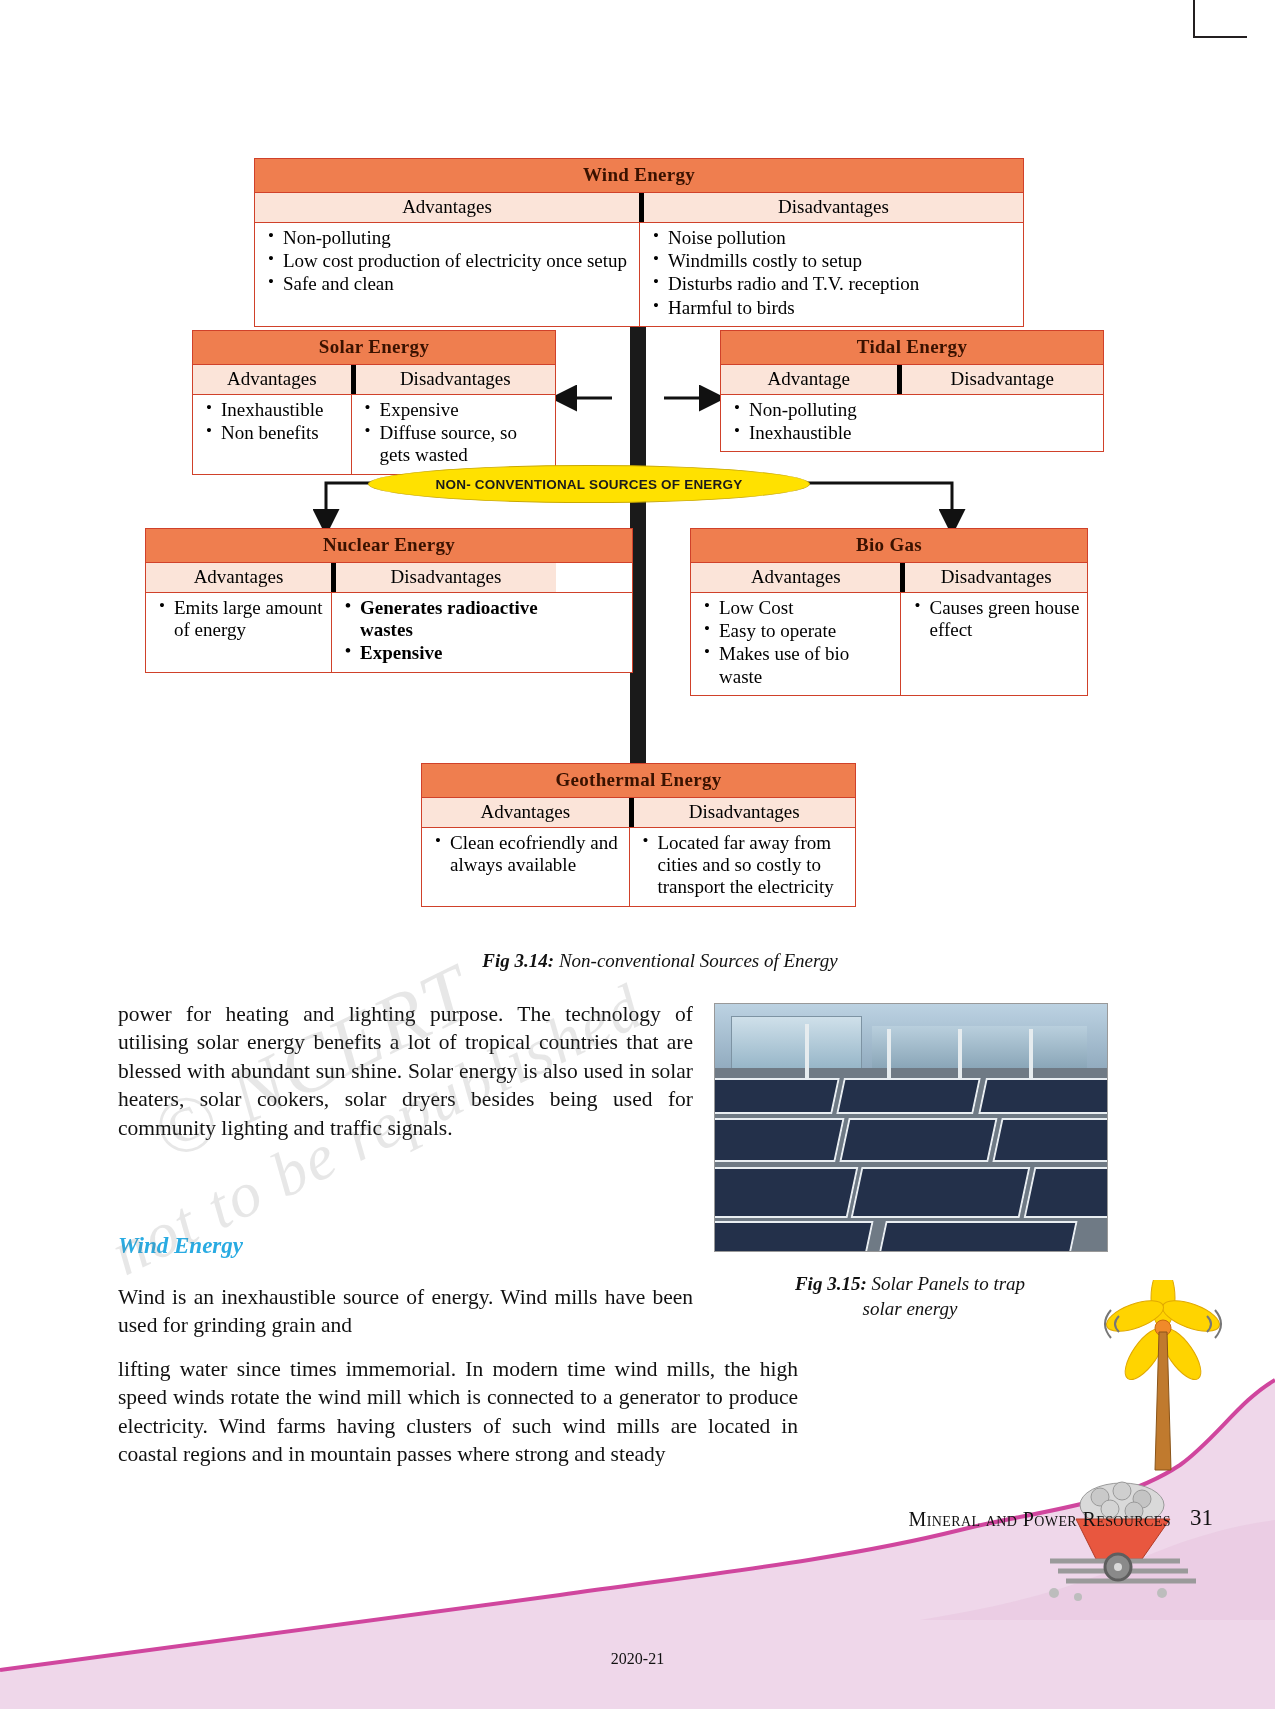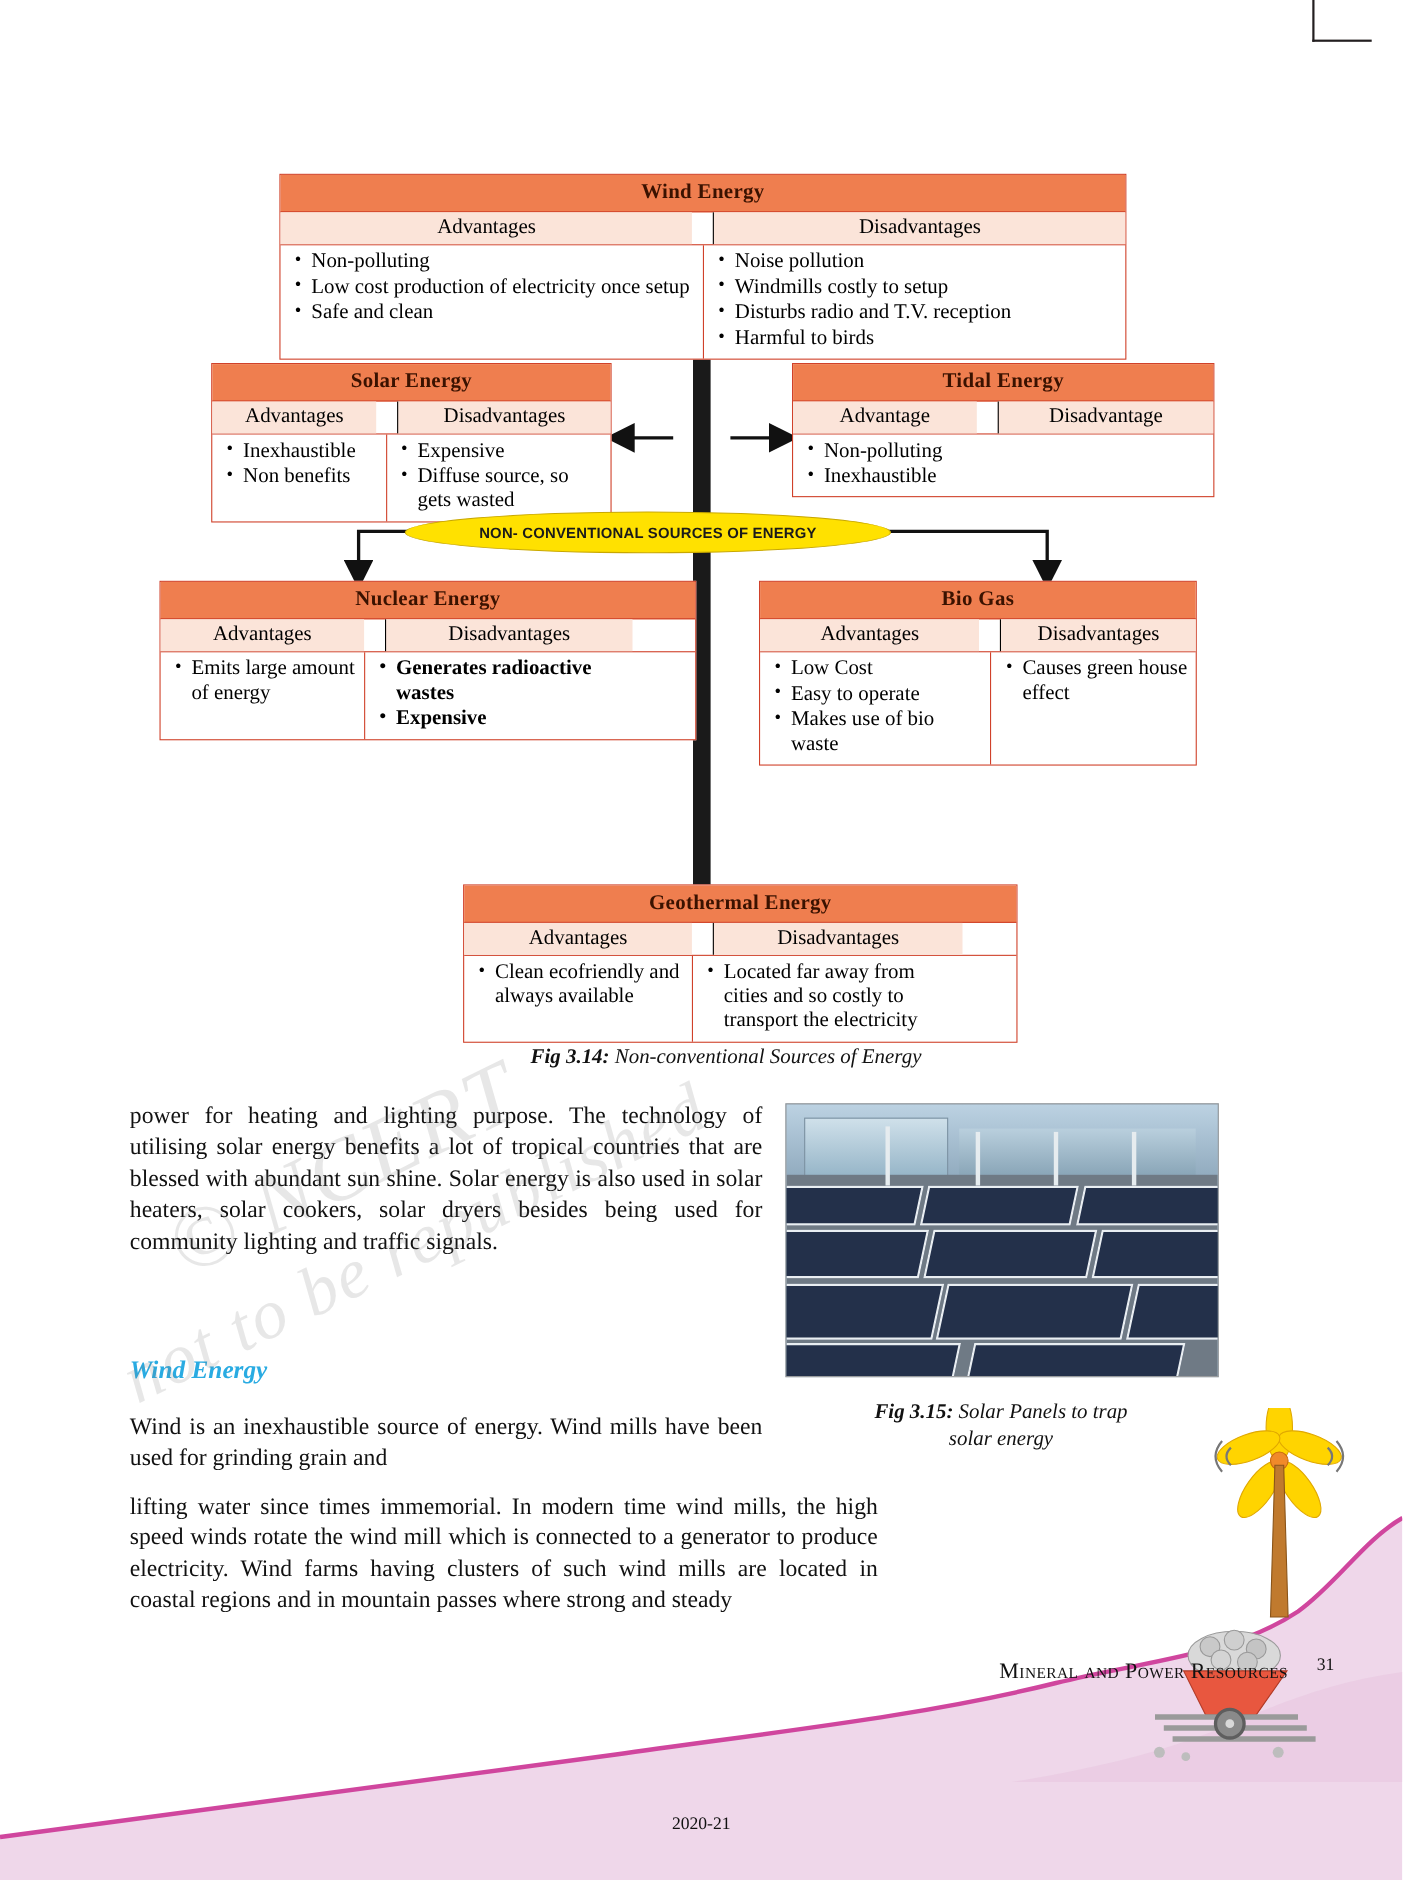--- a/index.html
+++ b/index.html
@@ -93,21 +93,21 @@
     display: flex;
     border-bottom: 1px solid #d0412a;
   }
   .card .col-head {
     background: #fbe4d9;
     text-align: center;
     font-size: 19px;
     padding: 3px 0 4px 0;
     box-sizing: border-box;
   }
-  .card .col-head + .col-head { border-left: 1px solid #000000; margin-left: 19px; }
+  .card .col-head + .col-head { border-left: 5px solid #000000; }
   .card .body {
     display: flex;
   }
   .card .cell {
     box-sizing: border-box;
     padding: 4px 6px 6px 6px;
   }
   .card .cell + .cell { border-left: 1px solid #d0412a; }
   ul.bul {
     margin: 0;
@@ -238,21 +238,21 @@
     font-size: 20px;
     letter-spacing: .4px;
     color: #111;
     z-index: 6;
   }
   .page-num {
     position: absolute;
     right: 62px;
     top: 1505px;
     font-family: "Liberation Serif", serif;
-    font-size: 16px;
+    font-size: 23px;
     color: #111;
     z-index: 6;
   }
   .year {
     position: absolute;
     left: 0; right: 0;
     top: 1650px;
     text-align: center;
     font-family: "Liberation Serif", serif;
     font-size: 16px;
@@ -413,21 +413,21 @@
           </ul>
         </div>
         <div class="cell" style="width:187px;">
           <ul class="bul">
             <li>Causes green house effect</li>
           </ul>
         </div>
       </div>
     </div>
 
-    <div class="card" style="left:421px; top:664px; width:504px;">
+    <div class="card" style="left:421px; top:623px; width:435px;">
       <div class="title">Geothermal Energy</div>
       <div class="cols">
         <div class="col-head" style="width:207px;">Advantages</div>
         <div class="col-head" style="width:227px;">Disadvantages</div>
       </div>
       <div class="body">
         <div class="cell" style="width:207px;">
           <ul class="bul">
             <li>Clean ecofriendly and always available</li>
           </ul>

